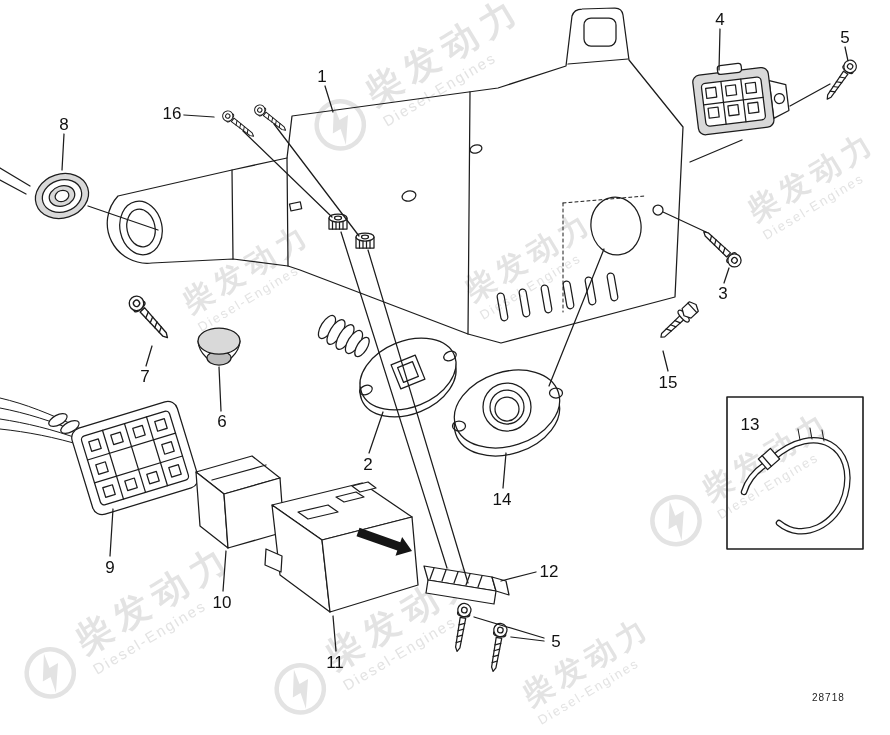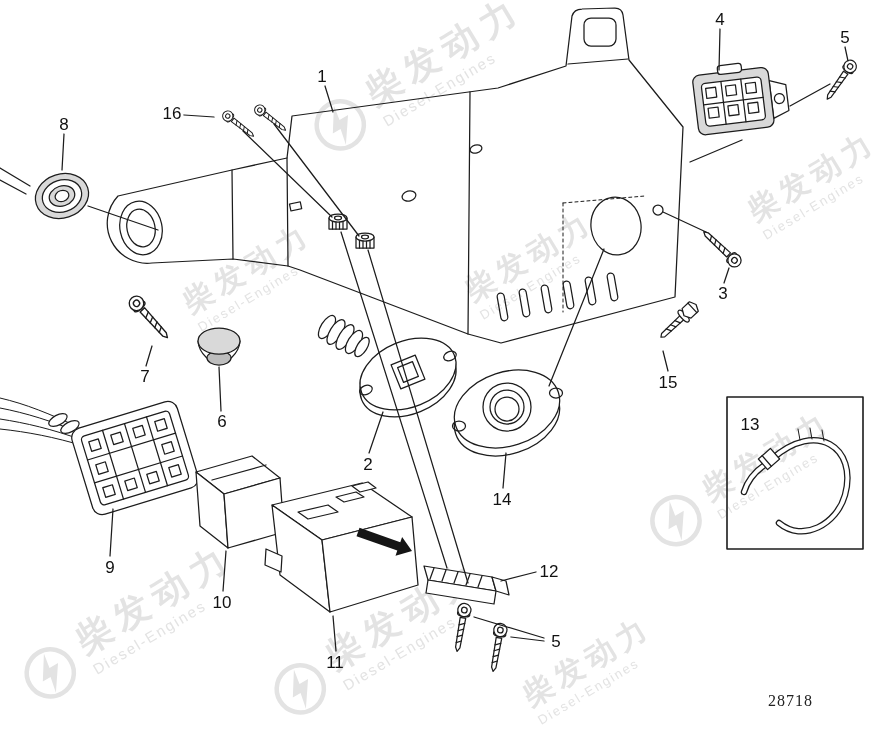--- a/index.html
+++ b/index.html
@@ -22,22 +22,22 @@
       stroke:#1c1c1c;stroke-width:1.25;fill:none;stroke-linejoin:round;stroke-linecap:round}
   svg.diagram .fill-w{fill:#ffffff}
   svg.diagram .fill-g{fill:#d9d9d9}
   svg.diagram .fill-dg{fill:#bdbdbd}
   svg.diagram .fill-k{fill:#151515;stroke:none}
   svg.diagram .thin{stroke-width:1}
   svg.diagram .thick{stroke-width:1.6}
   svg.diagram .dash{stroke-dasharray:3 3;stroke-width:1}
   svg.diagram text{stroke:none;fill:#111;font-family:"Liberation Sans",sans-serif}
   svg.diagram .callout{font-size:17px;text-anchor:middle;dominant-baseline:central}
-  .drawing-number{position:absolute;left:768px;top:692px;font-size:16px;color:#222;
-      font-family:Liberation Serif, serif;letter-spacing:1px}
+  .drawing-number{position:absolute;left:812px;top:692px;font-size:10px;color:#222;
+      font-family:Liberation Sans, sans-serif;letter-spacing:1px}
 </style>
 </head>
 <body>
 
 <div class="stage">
 
   <div class="wm-layer">
 
     <div class="wm" style="left:298px;top:48px">
       <svg class="wm-logo" viewBox="0 0 64 64">

